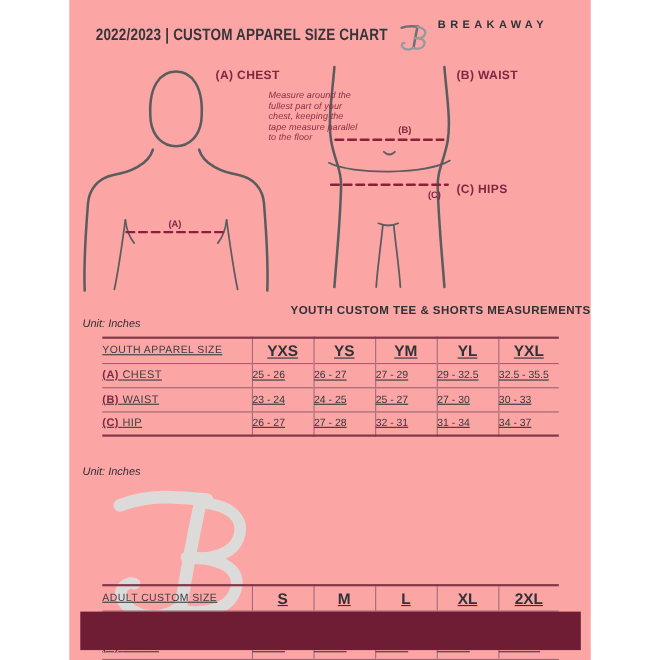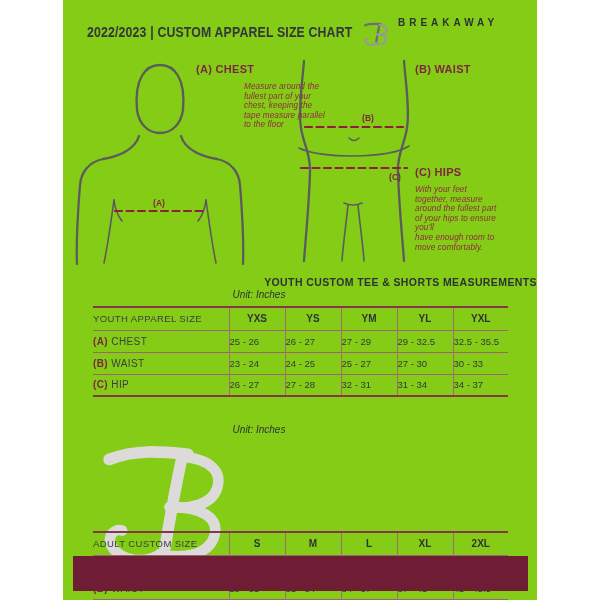--- a/index.html
+++ b/index.html
@@ -4,21 +4,21 @@
 <style>
   html,body{margin:0;padding:0;}
   body{
     width:600px;height:600px;position:relative;overflow:hidden;
     background:#ffffff;
     font-family:"Liberation Sans",sans-serif;
     -webkit-font-smoothing:antialiased;
   }
   #page{
     position:absolute;left:63px;top:0;width:474px;height:600px;
-    background:#84cc16;
+    background:#fca5a5;
   }
   .abs{position:absolute;}
 
   
   .hdr-title{
     left:24px;top:23px;
     font-size:15px;font-weight:bold;color:#33363b;
     letter-spacing:.2px;white-space:nowrap;
     transform:scaleX(.82);transform-origin:left top;
   }
@@ -45,42 +45,42 @@
   .fig .thin{stroke-width:1.6;}
   .fig .dash{stroke:#8c1f3a;stroke-width:2.2;stroke-dasharray:7 4.5;}
   .fig text{font-family:"Liberation Sans",sans-serif;font-size:8.5px;font-weight:bold;fill:#7e2740;}
 
   
   .tbl-title{
     left:0;width:474px;text-align:right;
     font-size:10.5px;font-weight:bold;color:#2e3135;letter-spacing:.4px;
   }
   .tbl-unit{
-    left:0;width:392px;text-align:center;
+    left:12px;width:392px;
     font-size:10px;font-style:italic;color:#2e3135;
   }
 
   
   table.size-table{
     border-collapse:collapse;table-layout:fixed;width:415px;
     border-top:2px solid #82374b;border-bottom:2px solid #82374b;
     background:transparent;position:relative;z-index:2;
   }
   table.size-table th,table.size-table td{
-    border-left:1.4px solid #a26b77;padding:0;vertical-align:middle;
+    border-left:1.4px solid #a26b77;padding:0;vertical-align:middle;text-decoration:underline;
   }
   table.size-table th:first-child,table.size-table td:first-child{border-left:none;}
   table.size-table tbody tr{border-top:1.5px solid #9c6370;}
   table.size-table thead tr{height:23px;}
   table.size-table tbody tr{height:22px;}
   .col-label{
     text-align:left;padding-left:12px;
     font-size:9.5px;font-weight:normal;color:#3a3d42;letter-spacing:.4px;white-space:nowrap;
   }
-  .size-hdr{font-size:10px;font-weight:bold;color:#2f3237;text-align:center;}
+  .size-hdr{font-size:14px;font-weight:bold;color:#2f3237;text-align:center;}
   .row-label{font-size:10px;color:#3a3d42;white-space:nowrap;}
   .row-label .pfx{font-weight:bold;color:#7e2740;}
   .cell-val{font-size:9.5px;color:#35383c;white-space:nowrap;}
 
   
   .watermark{opacity:1;z-index:0;}
   .watermark path{fill:none;stroke:#dcdbd9;stroke-linecap:round;stroke-linejoin:round;}
   .watermark .dark{stroke-width:4.4;}
   .watermark .lite{stroke-width:4;}
   .footer-bar{
@@ -138,27 +138,20 @@
   <div class="abs guide-h" style="left:133px;top:63px;">(A) CHEST</div>
   <div class="abs guide-b" style="left:133px;top:82px;width:100px;margin-left:48px;">Measure around the
 fullest part of your
 chest, keeping the
 tape measure parallel
 to the floor</div>
 
   <div class="abs guide-h" style="left:352px;top:63px;">(B) WAIST</div>
 
   <div class="abs guide-h" style="left:352px;top:166px;">(C) HIPS</div>
-  <div class="abs guide-b" style="left:352px;top:185px;width:110px;">With your feet
-together, measure
-around the fullest part
-of your hips to ensure
-you'll
-have enough room to
-move comfortably.</div>
 
   <svg class="abs watermark" style="left:25px;top:420px;" width="158" height="158" viewBox="0 0 60 60">
     <path class="dark" d="M8,15 C18,11 28,12 38,13"></path>
     <path class="dark" d="M36,13 C33,26 31,38 29,50"></path>
     <path class="lite" d="M36,14 C47,15 51,20 49,26 C47,32 39,34 31,33"></path>
     <path class="lite" d="M31,33 C43,33 50,37 48,44 C46,51 37,53 27,51"></path>
     <path class="lite" d="M29,50 C22,55 13,54 9,48 C7,44 10,41 13,42"></path>
   </svg>
 
   <div class="abs tbl-title layer1" style="top:276px;">YOUTH CUSTOM TEE &amp; SHORTS MEASUREMENTS</div>

